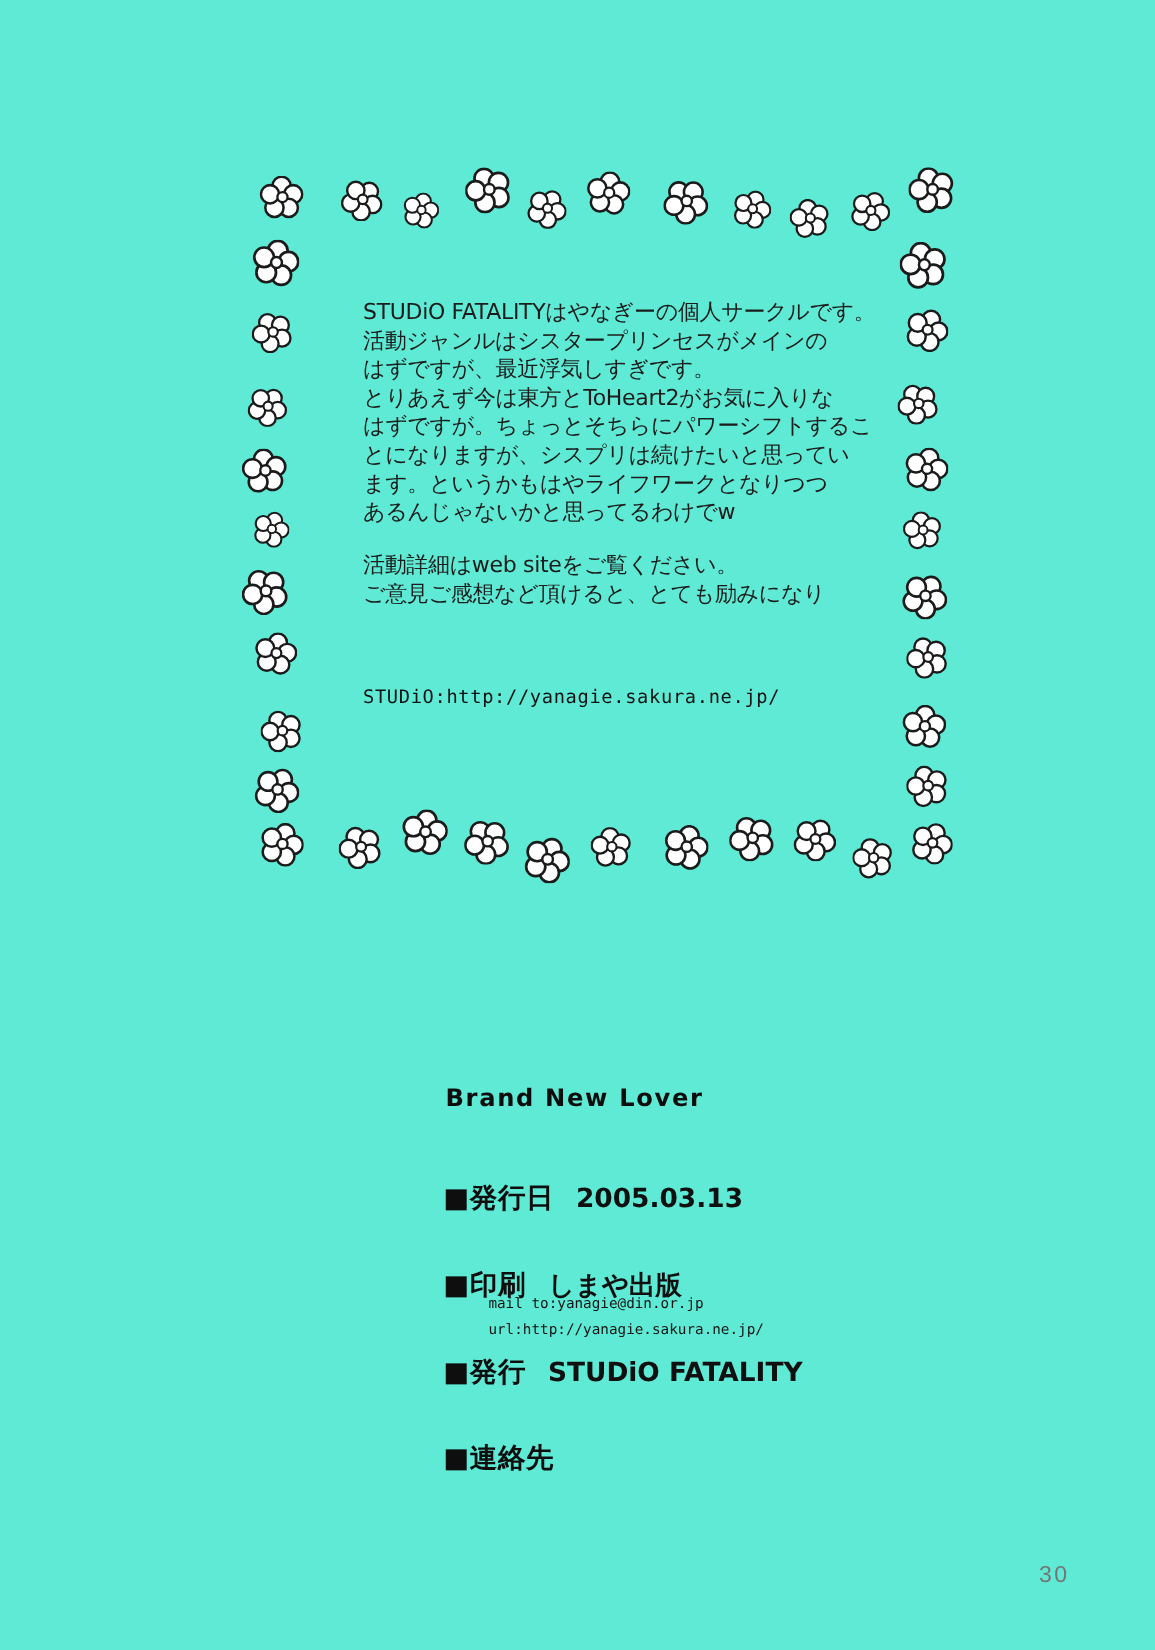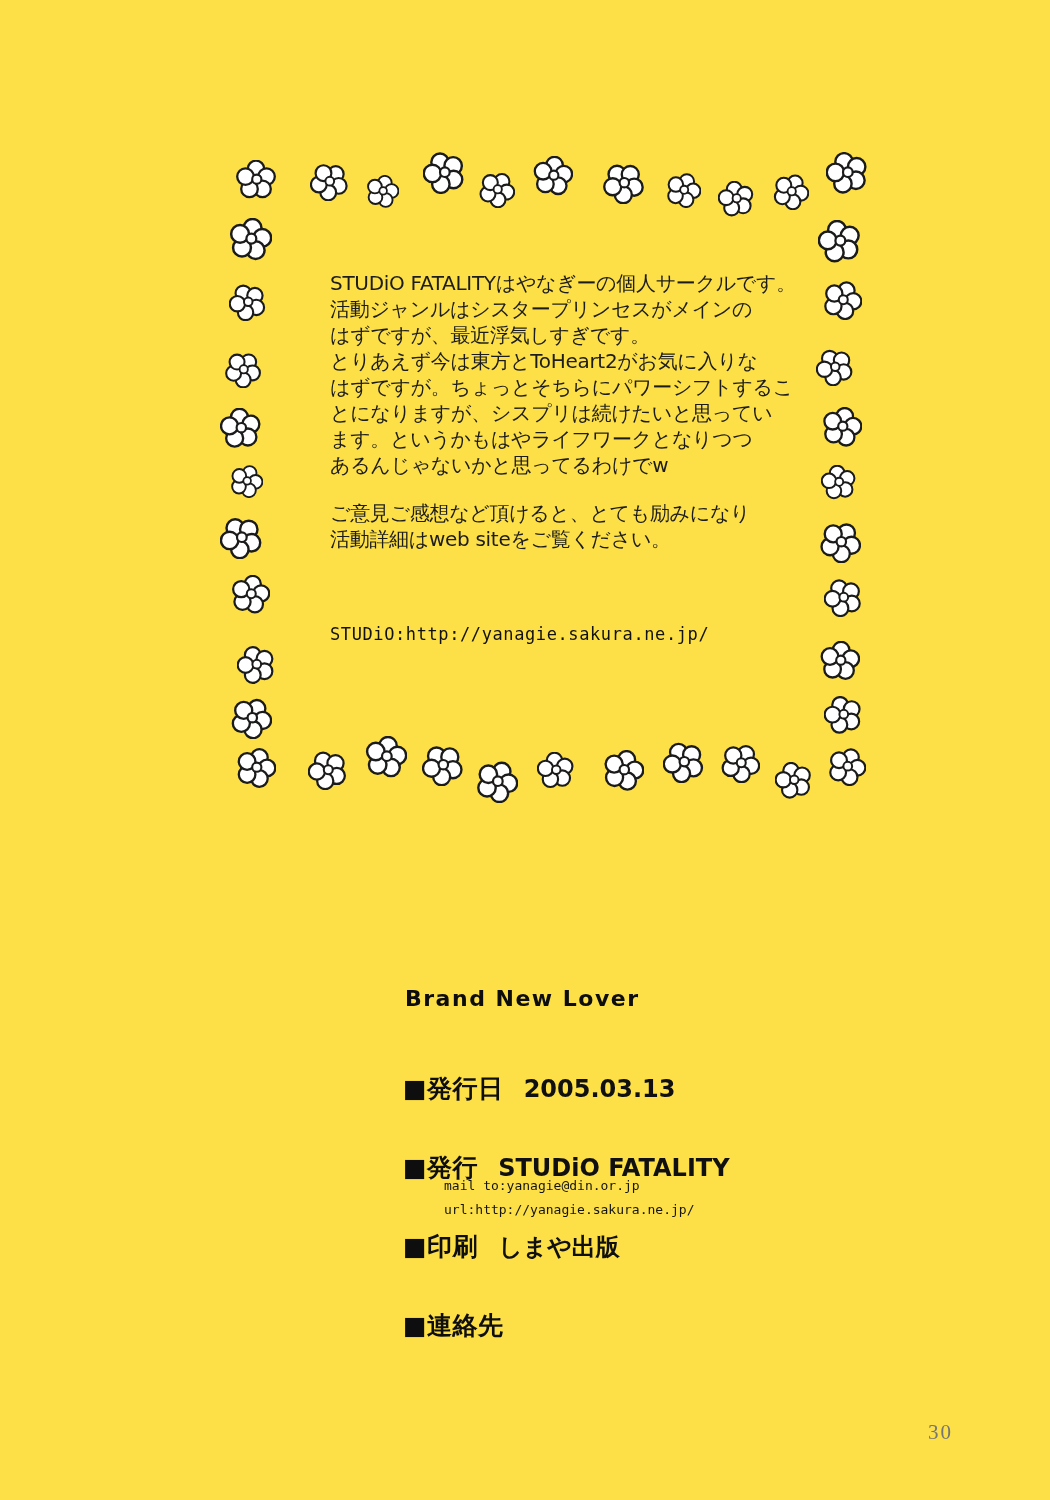--- a/index.html
+++ b/index.html
@@ -1,20 +1,20 @@
 <!DOCTYPE html>
 <html><head>
 <meta charset="utf-8">
 <style>
   html,body{margin:0;padding:0;background:#e8e8e8;}
   .page{
     position:relative;
     width:1050px;height:1500px;
     margin:0 auto;
-    background:#fde047;
+    background:#5eead4;
     overflow:hidden;
     font-family:"DejaVu Sans",sans-serif;
     color:#1a1a1a;
   }
   .flower{position:absolute;pointer-events:none;}
   .about{position:absolute;left:330px;top:0;width:470px;}
   .hand-line{
     position:relative;
     white-space:nowrap;
     font-family:"DejaVu Sans",sans-serif;
@@ -50,22 +50,22 @@
     font-size:24px;font-weight:600;color:#101010;
     font-family:"DejaVu Sans",sans-serif;
   }
   .contact{
     position:absolute;left:444px;top:1174px;
     font-family:"DejaVu Sans Mono","Liberation Mono",monospace;
     font-size:13px;line-height:24px;color:#141414;white-space:nowrap;
   }
   .page-number{
     position:absolute;left:928px;top:1420px;width:44px;
-    text-align:left;
-    font-family:Liberation Serif, serif;
+    text-align:right;
+    font-family:Liberation Sans, sans-serif;
     font-size:21px;color:#757575;font-weight:300;letter-spacing:2px;
   }
 </style>
 </head>
 <body>
 
 <div class="page">
 
   <div id="flower-frame">
       <div class="flower" style="left: 236px; top: 160px;"><svg width="40" height="40" viewBox="0 0 40 40">
@@ -475,40 +475,40 @@
     <div class="hand-line">活動ジャンルはシスタープリンセスがメインの</div>
     <div class="hand-line">はずですが、最近浮気しすぎです。</div>
     <div class="hand-line">とりあえず今は東方とToHeart2がお気に入りな</div>
     <div class="hand-line">はずですが。ちょっとそちらにパワーシフトするこ</div>
     <div class="hand-line">とになりますが、シスプリは続けたいと思ってい</div>
     <div class="hand-line">ます。というかもはやライフワークとなりつつ</div>
     <div class="hand-line">あるんじゃないかと思ってるわけでw</div>
   </div>
 
   <div class="para2 about">
+    <div class="hand-line">活動詳細はweb siteをご覧ください。</div>
     <div class="hand-line">ご意見ご感想など頂けると、とても励みになり</div>
-    <div class="hand-line">活動詳細はweb siteをご覧ください。</div>
   </div>
 
   <div class="siteurl">STUDiO:http://yanagie.sakura.ne.jp/</div>
 
   <div class="colophon-title">Brand New Lover</div>
 
   <div class="colophon-rows">
     <div class="col-row">
       <span class="lbl">■発行日</span>
       <span class="val">2005.03.13</span>
     </div>
     <div class="col-row">
+      <span class="lbl">■印刷</span>
+      <span class="val">しまや出版</span>
+    </div>
+    <div class="col-row">
       <span class="lbl">■発行</span>
       <span class="val">STUDiO FATALITY</span>
-    </div>
-    <div class="col-row">
-      <span class="lbl">■印刷</span>
-      <span class="val">しまや出版</span>
     </div>
     <div class="col-row">
       <span class="lbl">■連絡先</span>
       <span class="val"></span>
     </div>
   </div>
 
   <div class="contact">
     <div>mail to:yanagie@din.or.jp</div>
     <div>url:http://yanagie.sakura.ne.jp/</div>

